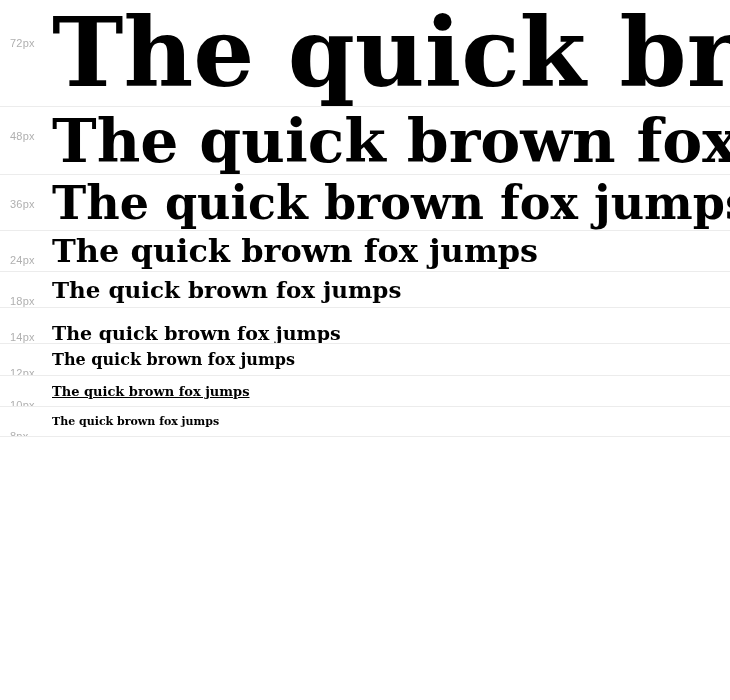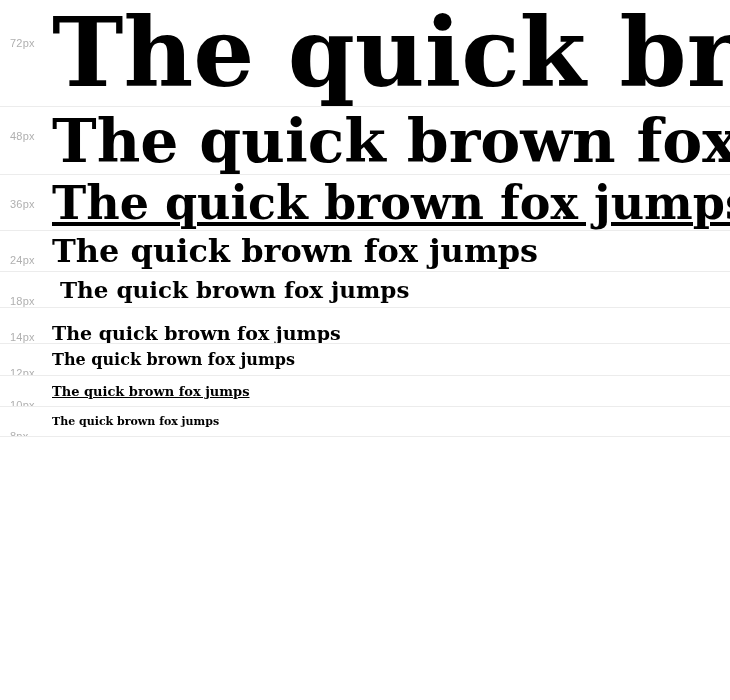--- a/index.html
+++ b/index.html
@@ -40,23 +40,23 @@
     font-family: "DejaVu Serif", serif;
     font-weight: 700;
     color: #000000;
     line-height: 1;
     white-space: nowrap;
   }
   
   .r0 { height: 107px; }  .r0 .sample { font-size: 96px; }
   .r0 .size-label { top: 25px; }
   .r1 { height: 68px; }   .r1 .sample { font-size: 60px; }
-  .r2 { height: 56px; text-decoration: underline; }   .r2 .sample { font-size: 46px; }
+  .r2 { height: 56px; }   .r2 .sample { font-size: 46px; }
   .r3 { height: 41px; }   .r3 .sample { font-size: 32px; }
-  .r4 { height: 36px; padding-left: 8px; }   .r4 .sample { font-size: 23px; }
+  .r4 { height: 36px; }   .r4 .sample { font-size: 23px; }
   .r5 { height: 36px; align-items: flex-end; }   .r5 .sample { font-size: 19px; }
   .r6 { height: 32px; }   .r6 .sample { font-size: 16px; }
   .r7 { height: 31px; text-decoration: underline; }   .r7 .sample { font-size: 13px; }
   .r8 { height: 30px; }   .r8 .sample { font-size: 11px; }
 </style>
 </head>
 <body>
 
 <div class="waterfall">
 

